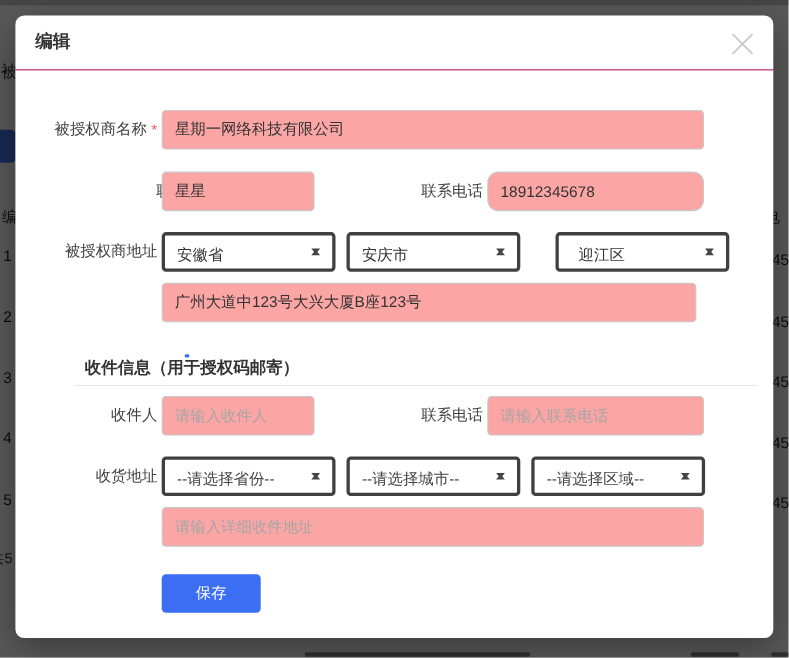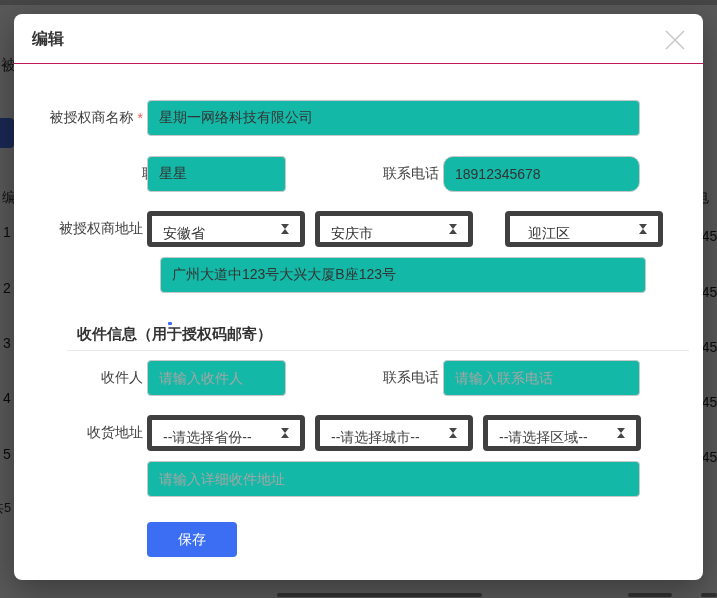--- a/index.html
+++ b/index.html
@@ -35,27 +35,27 @@
   .modal-header{position:absolute;left:0;top:0;right:0;height:49px;border-bottom:1px solid #be185d;}
   .modal-title{position:absolute;left:18px;top:0;line-height:49px;font-size:16px;font-weight:bold;color:#333;}
   .modal-close{position:absolute;right:16px;top:14px;width:24px;height:24px;cursor:pointer;}
   
   .lbl{
     position:absolute;height:36px;display:flex;align-items:center;justify-content:flex-end;
     gap:4px;font-size:14px;color:#3f3f3f;white-space:nowrap;
   }
   .star{color:#f15c5c;font-size:14px;}
   .inp{
-    position:absolute;height:36px;border:1px solid #c8c8c8;border-radius:4px;background:#14b8a6;
+    position:absolute;height:36px;border:1px solid #c8c8c8;border-radius:4px;background:#fca5a5;
     font-size:14px;color:#333;padding:0 11px;box-sizing:border-box;outline:none;
     font-family:"Liberation Sans","DejaVu Sans",sans-serif;
   }
   .inp::placeholder{color:#a6a6a6;opacity:1;}
   .sel{
-    position:absolute;height:36px;width:158px;border:5px solid #404040;border-radius:4px;background:#fff;
+    position:absolute;height:36px;width:158px;border:3px solid #404040;border-radius:4px;background:#fff;
     font-size:14px;color:#333;line-height:34px;padding:0 26px 0 11px;box-sizing:border-box;
     white-space:nowrap;overflow:hidden;cursor:pointer;
   }
   .sel .arrows{position:absolute;right:10px;top:0;height:100%;width:10px;}
   .sel .arrows::before{
     content:"";position:absolute;left:1px;top:9px;
     border:4px solid transparent;border-bottom:5px solid #454545;
   }
   .sel .arrows::after{
     content:"";position:absolute;left:1px;bottom:9px;
@@ -65,21 +65,21 @@
   .lbl-name{left:0;top:86px;width:129px;}
   .inp-name{left:133px;top:86px;width:493px;}
   .lbl-contact{left:0;top:142px;width:129px;margin-left:41px;}
   .inp-contact{left:133px;top:142px;width:139px;}
   .lbl-phone{left:280px;top:142px;width:145px;}
   .inp-phone{left:429px;top:142px;width:197px;border-radius:10px;}
   .lbl-addr{left:0;top:197px;width:129px;}
   .sel-prov{left:133px;top:197px;}
   .sel-city{left:301px;top:197px;}
   .sel-dist{left:491px;top:197px;padding-left:18px;}
-  .inp-addr{left:146px;top:243px;width:486px;}
+  .inp-addr{left:133px;top:243px;width:486px;}
   .section{position:absolute;left:53px;top:308px;height:22px;display:flex;align-items:center;flex-direction:column;}
   .section-bar{width:4px;height:16px;background:#3b6ef3;border-radius:1px;}
   .section-title{margin-left:10px;font-size:15px;font-weight:bold;color:#333;}
   .section-divider{position:absolute;left:53px;right:14px;top:336px;height:1px;background:#e9e9e9;}
   .lbl-recipient{left:0;top:346px;width:129px;}
   .inp-recipient{left:133px;top:346px;width:139px;}
   .lbl-rphone{left:280px;top:346px;width:145px;}
   .inp-rphone{left:429px;top:346px;width:197px;}
   .lbl-ship{left:0;top:401px;width:129px;}
   .sel-sprov{left:133px;top:401px;}

